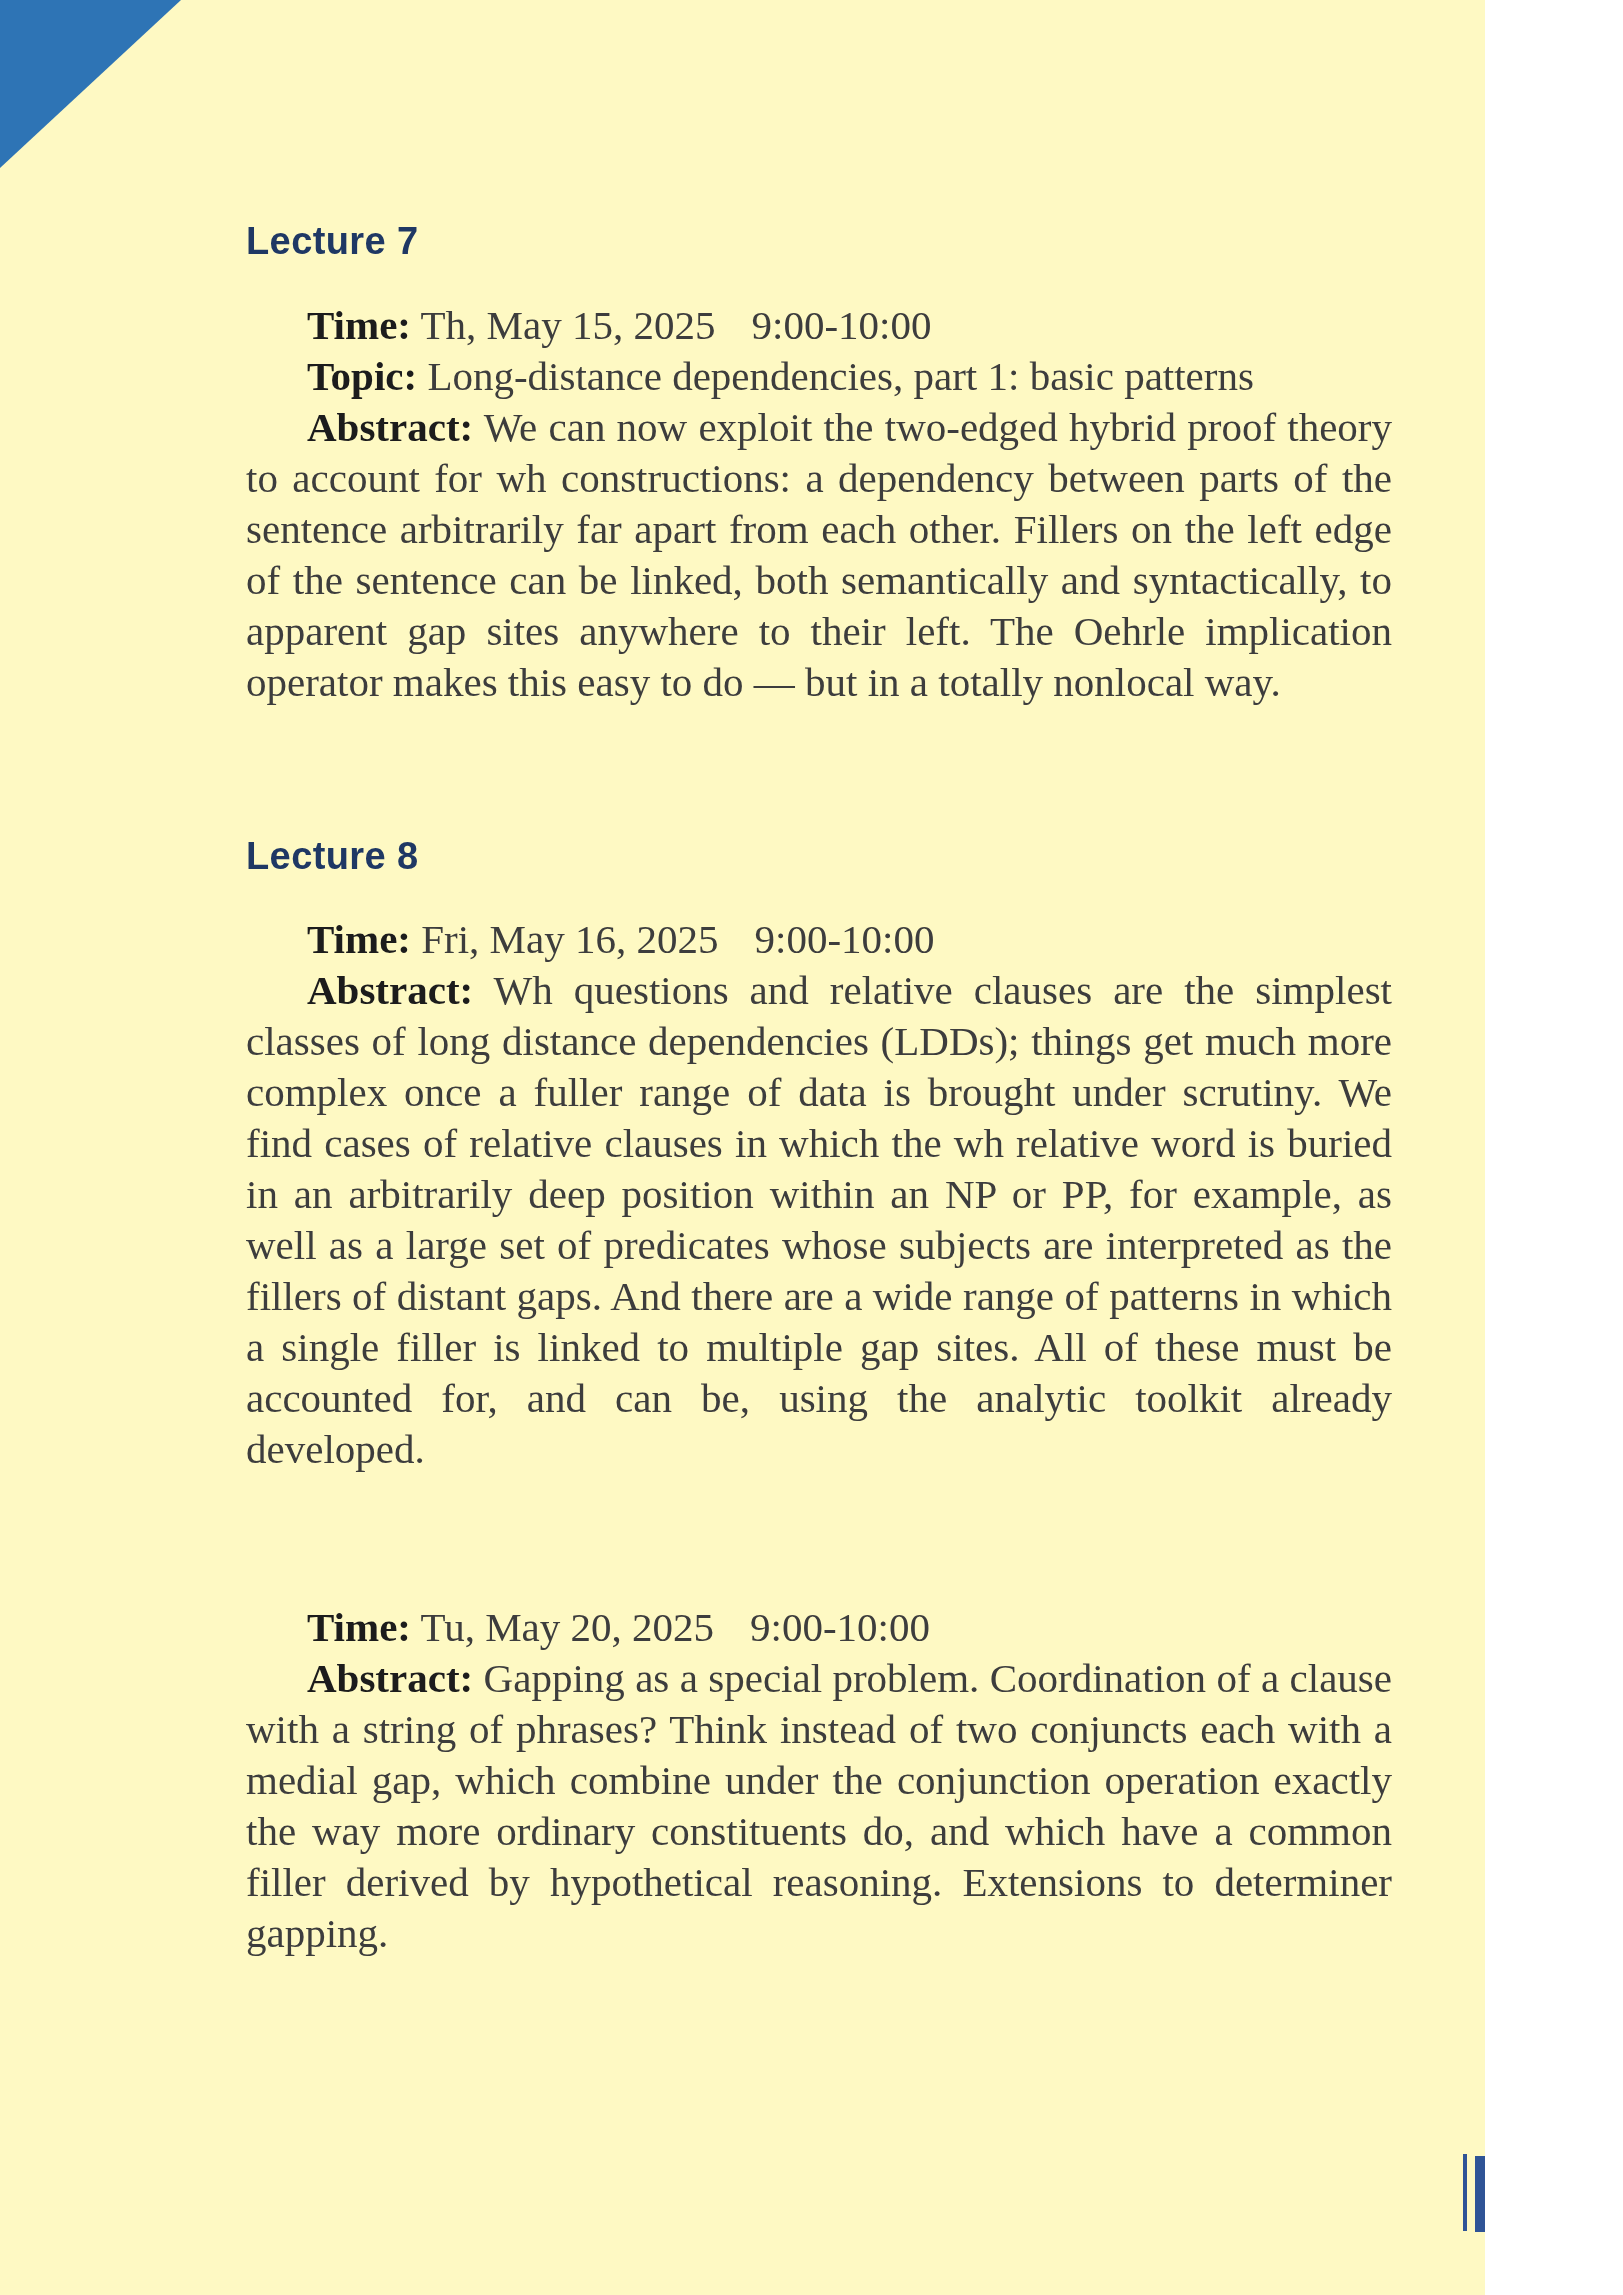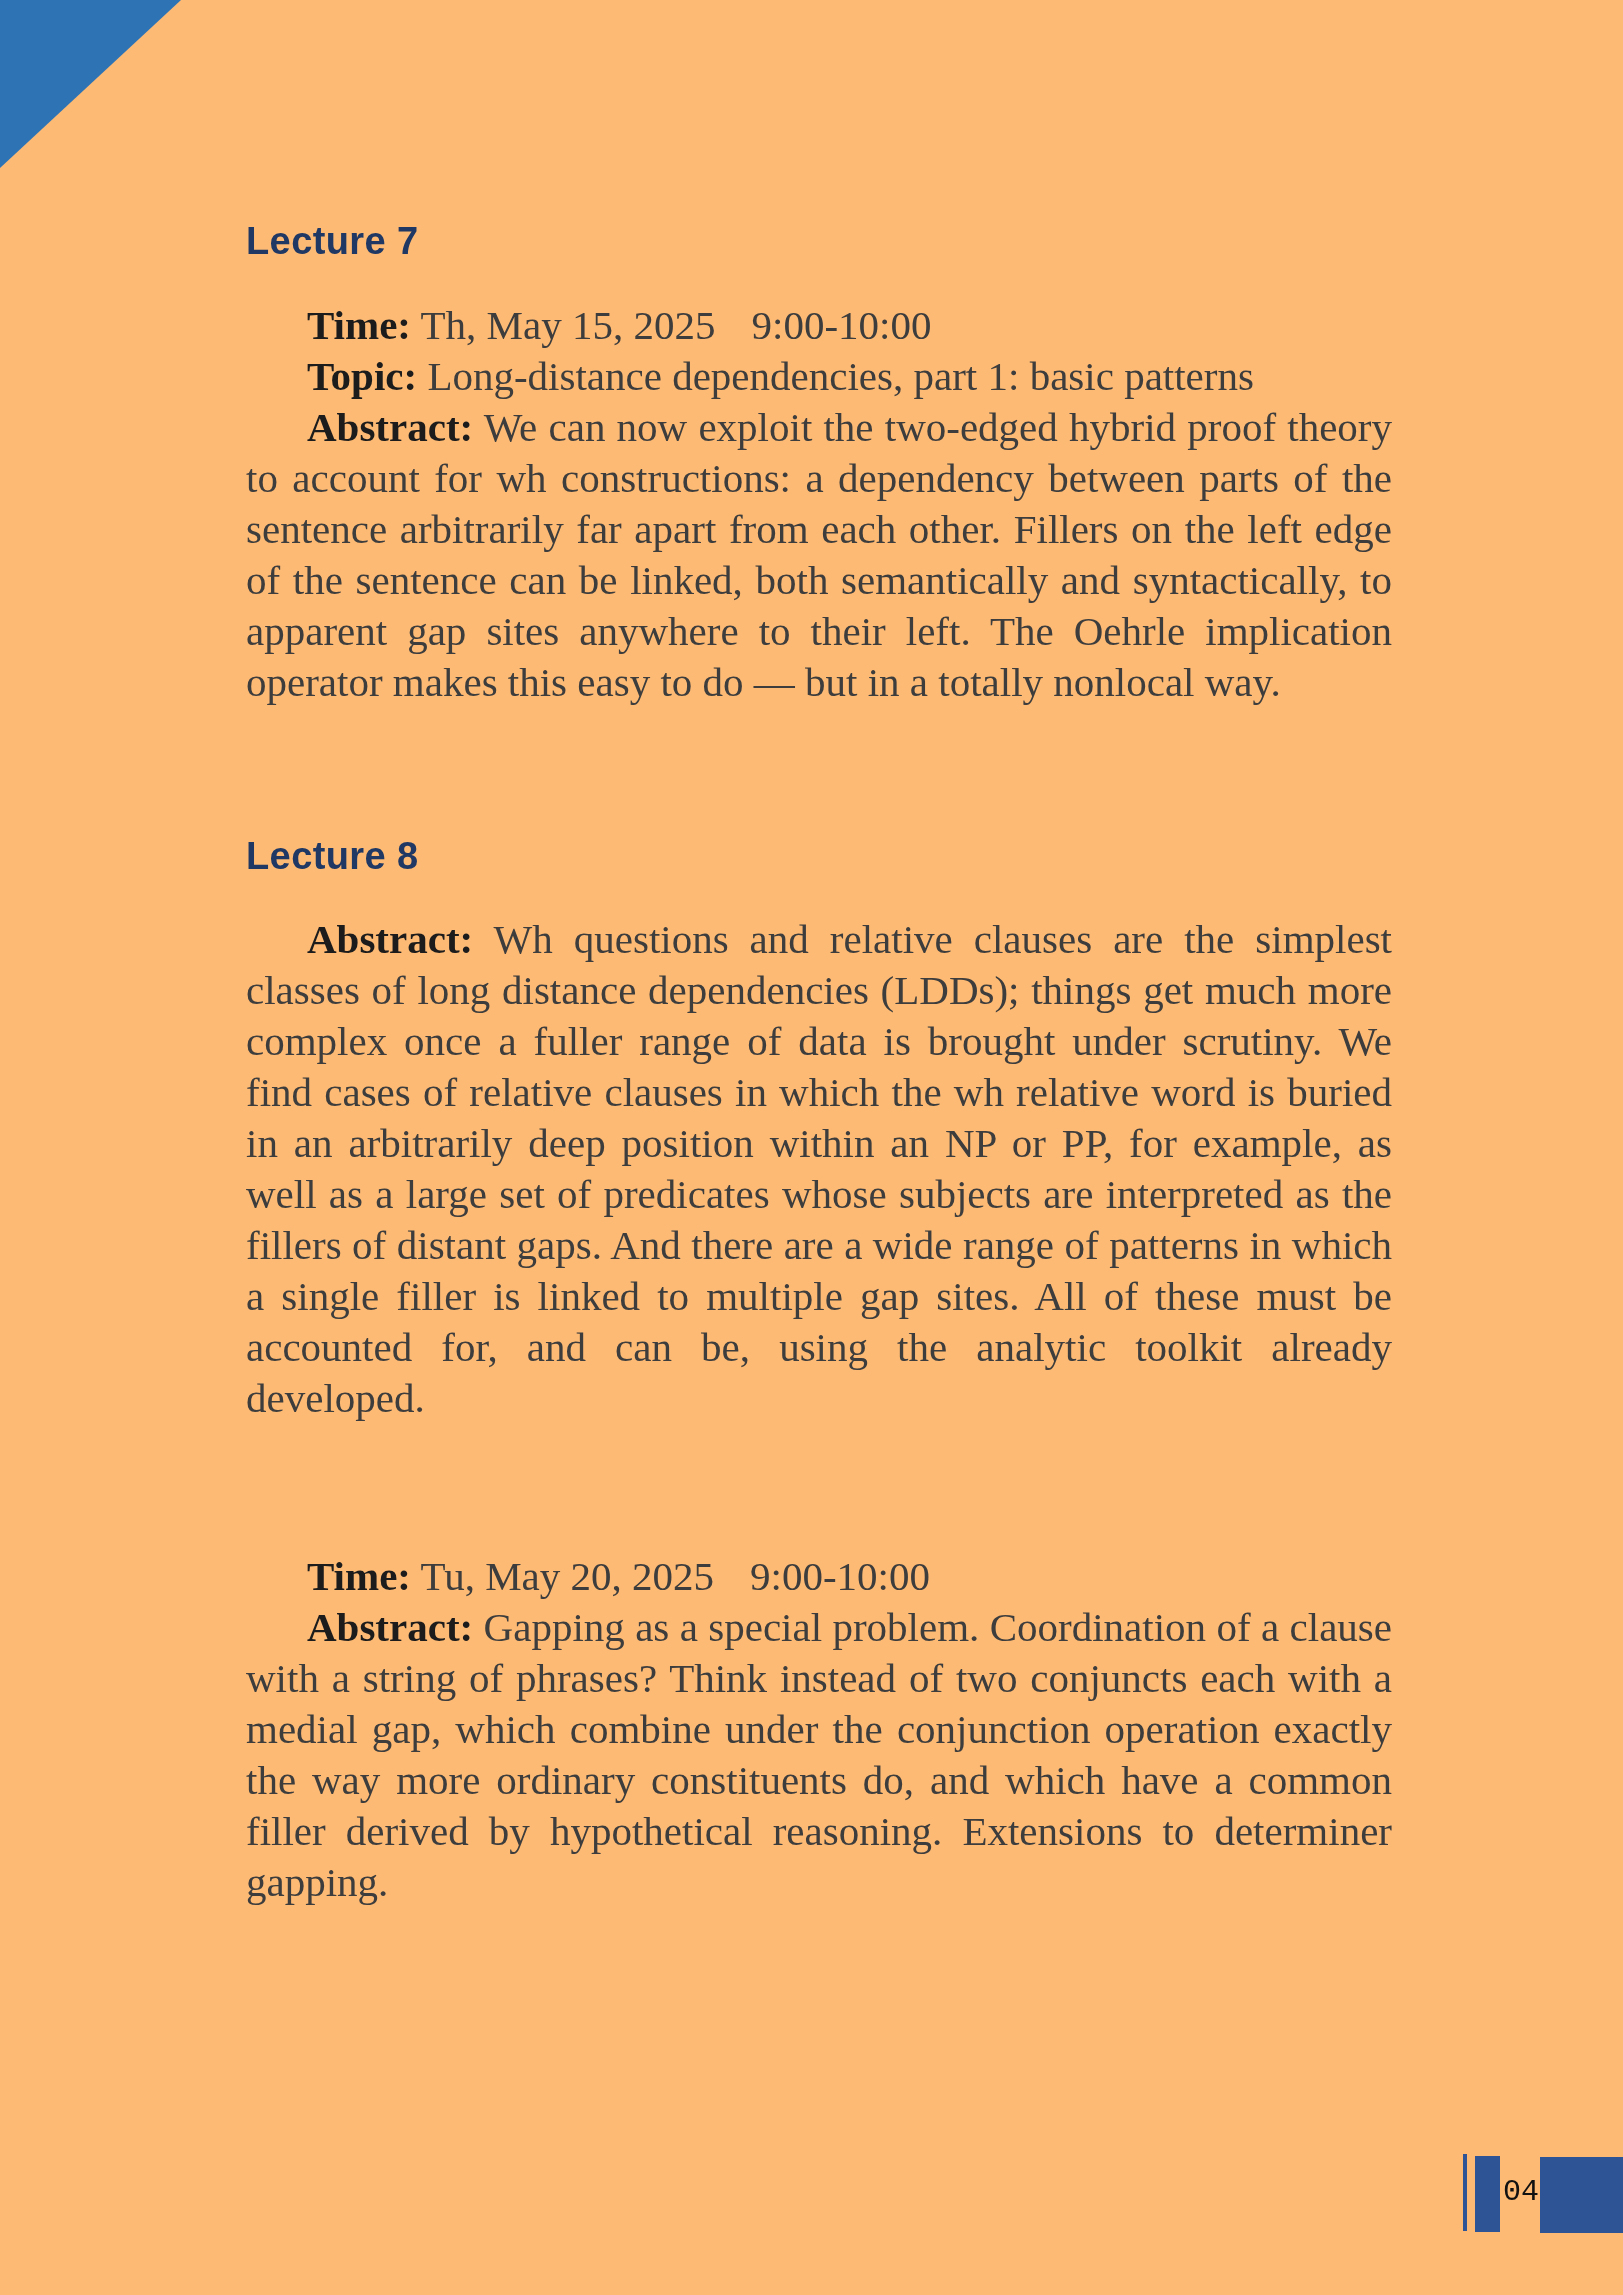--- a/index.html
+++ b/index.html
@@ -1,21 +1,21 @@
 <!DOCTYPE html>
 <html style="--triangle-color: #2E74B5; --heading-color: #1F3864; --footer-color: #2F5496;font-size:12.7px"><head>
 <meta charset="utf-8">
 <style>
   html, body { margin: 0; padding: 0; background: #ffffff; }
 
   .page {
     position: relative;
-    width: 1623px;
+    width: 1485px;
     height: 2295px;
-    background: #fdba74;
+    background: #fef9c3;
     overflow: hidden;
     font-family: "Liberation Serif", serif;
   }
 
   
   .corner-triangle {
     position: absolute;
     left: 0; top: 0;
     width: 181px; height: 168px;
     background: var(--triangle-color, #2E74B5);
@@ -108,20 +108,24 @@
       </p>
       <p class="para">
         <span class="label">Abstract:</span>
         <span>We can now exploit the two-edged hybrid proof theory to account for wh constructions: a dependency between parts of the sentence arbitrarily far apart from each other. Fillers on the left edge of the sentence can be linked, both semantically and syntactically, to apparent gap sites anywhere to their left. The Oehrle implication operator makes this easy to do — but in a totally nonlocal way.</span>
       </p>
     </div>
 
     <div class="section">
       <h2 class="section-title">Lecture 8</h2>
       <p class="para">
+        <span class="label">Time:</span>
+        <span>Fri, May 16, 2025</span><span class="time-range">9:00-10:00</span>
+      </p>
+      <p class="para">
         <span class="label">Abstract:</span>
         <span>Wh questions and relative clauses are the simplest classes of long distance dependencies (LDDs); things get much more complex once a fuller range of data is brought under scrutiny. We find cases of relative clauses in which the wh relative word is buried in an arbitrarily deep position within an NP or PP, for example, as well as a large set of predicates whose subjects are interpreted as the fillers of distant gaps. And there are a wide range of patterns in which a single filler is linked to multiple gap sites. All of these must be accounted for, and can be, using the analytic toolkit already developed.</span>
       </p>
     </div>
 
     <div class="section">
       <p class="para">
         <span class="label">Time:</span>
         <span>Tu, May 20, 2025</span><span class="time-range">9:00-10:00</span>
       </p>

